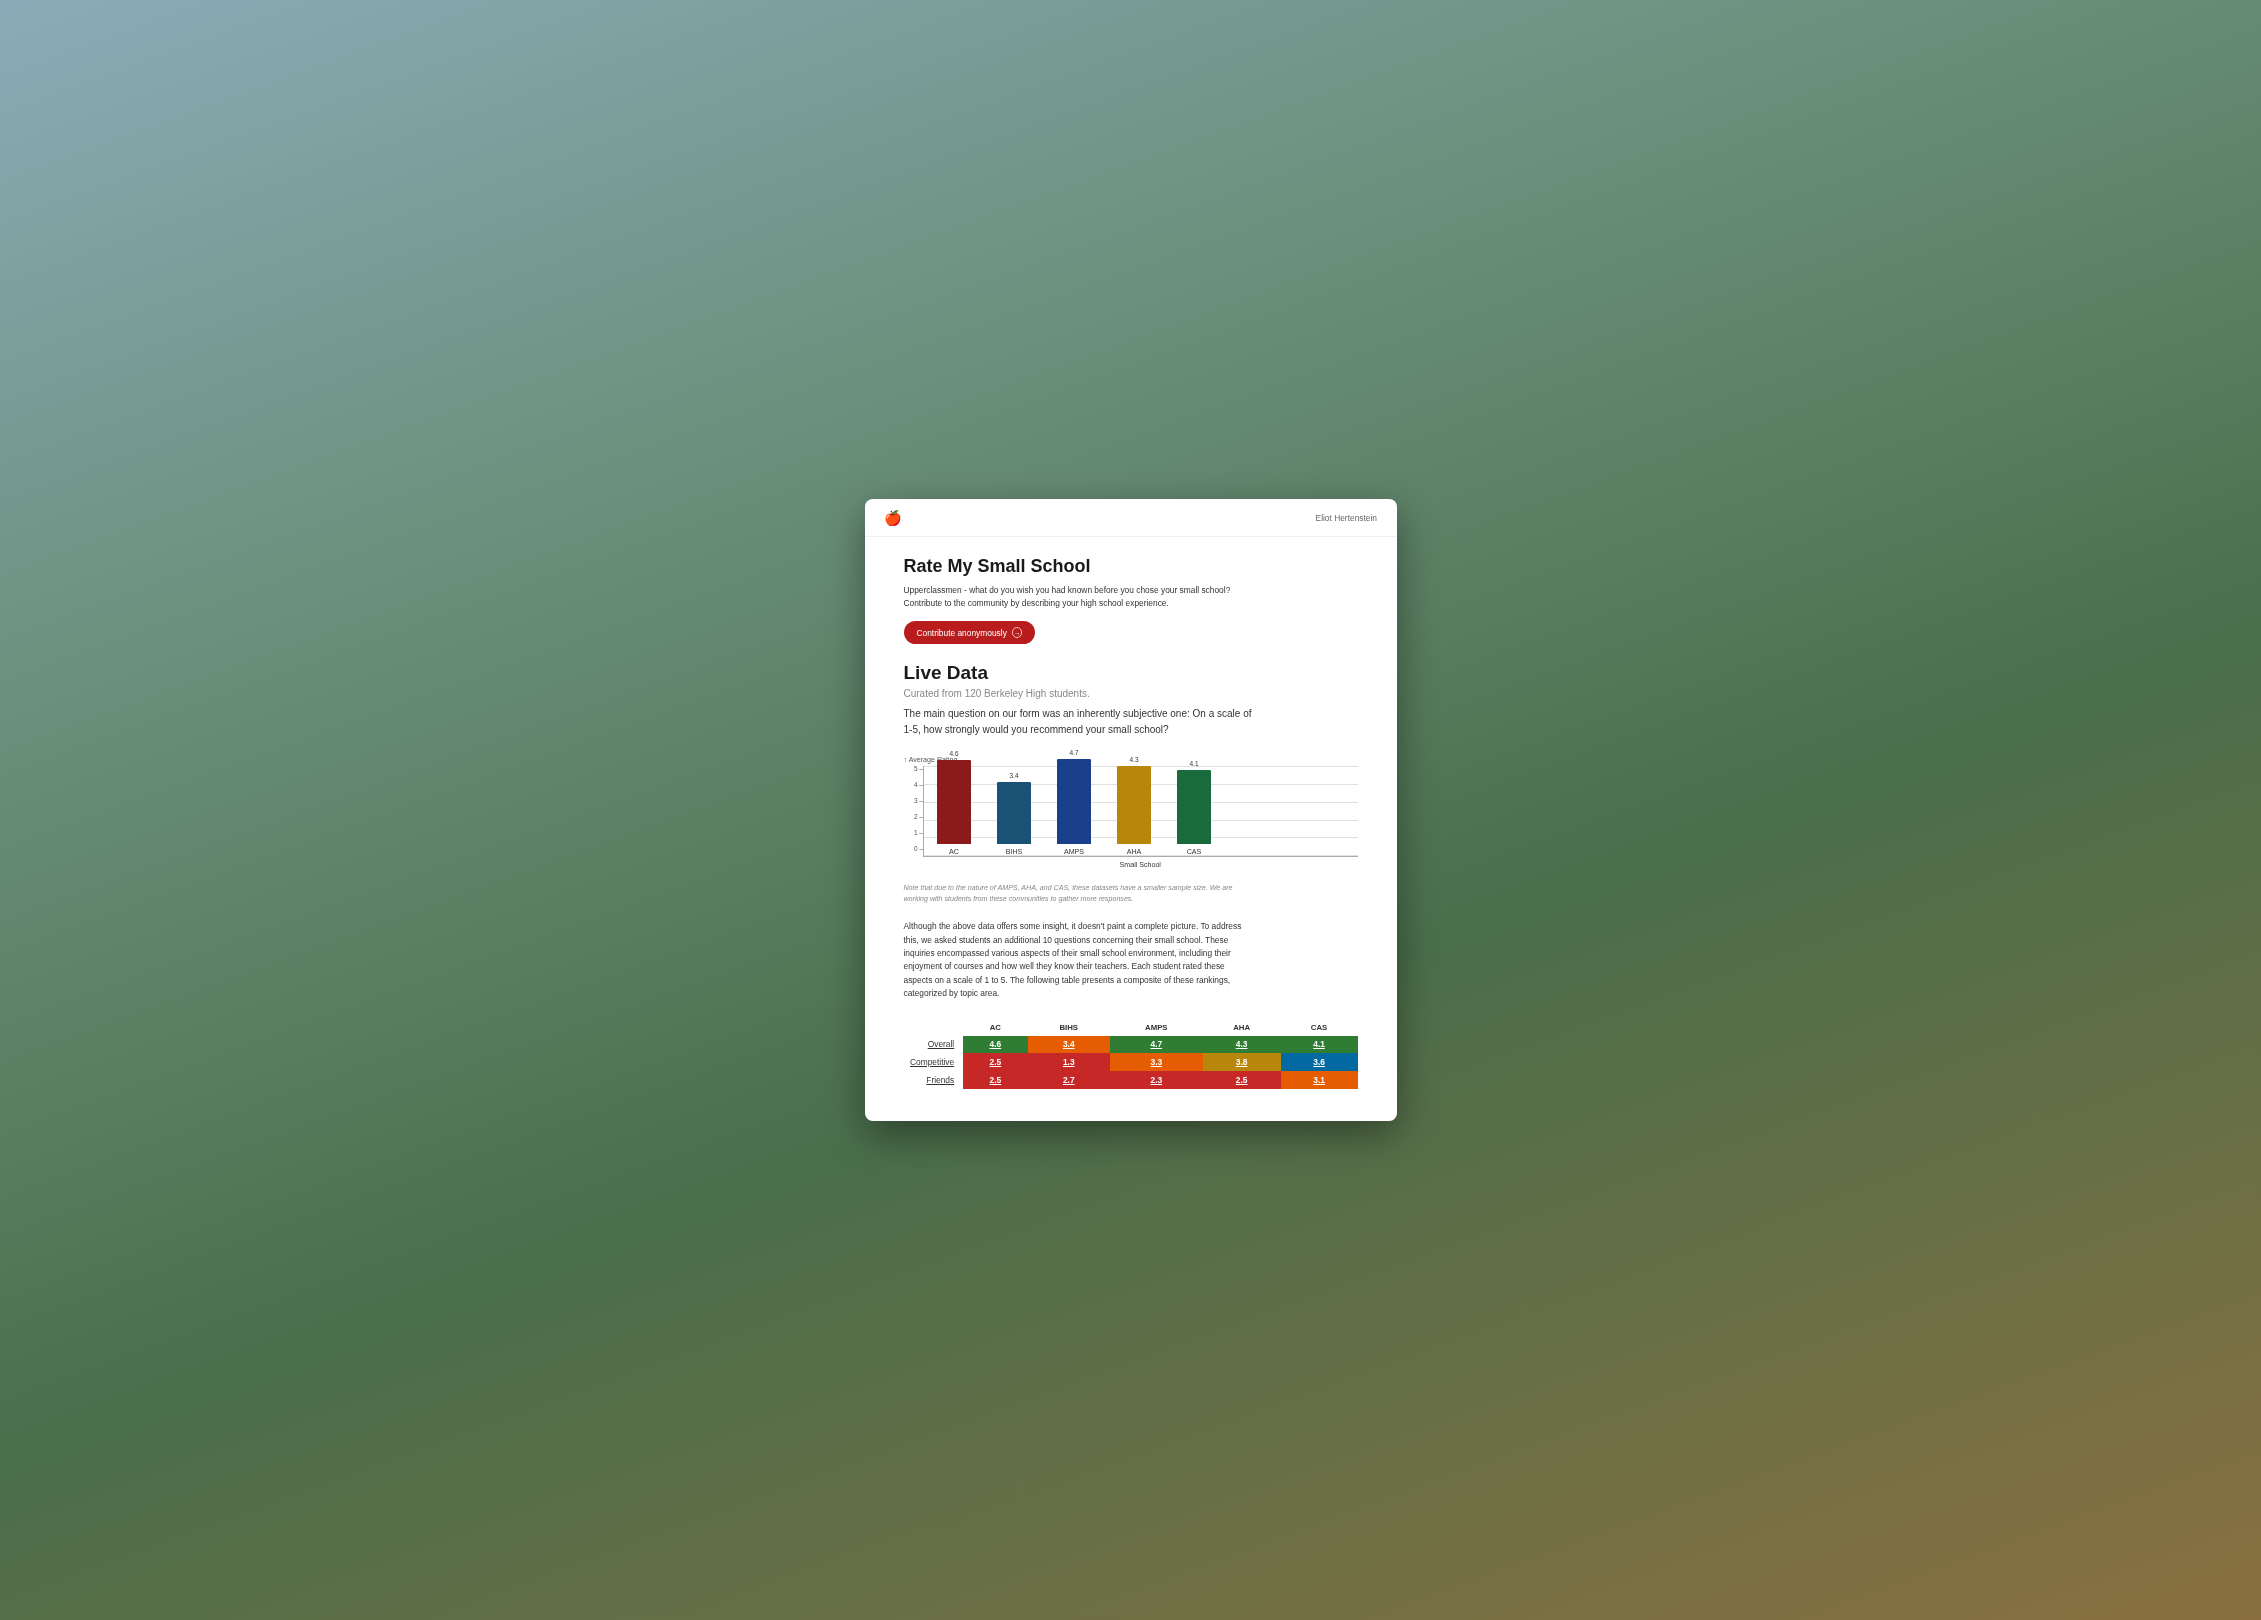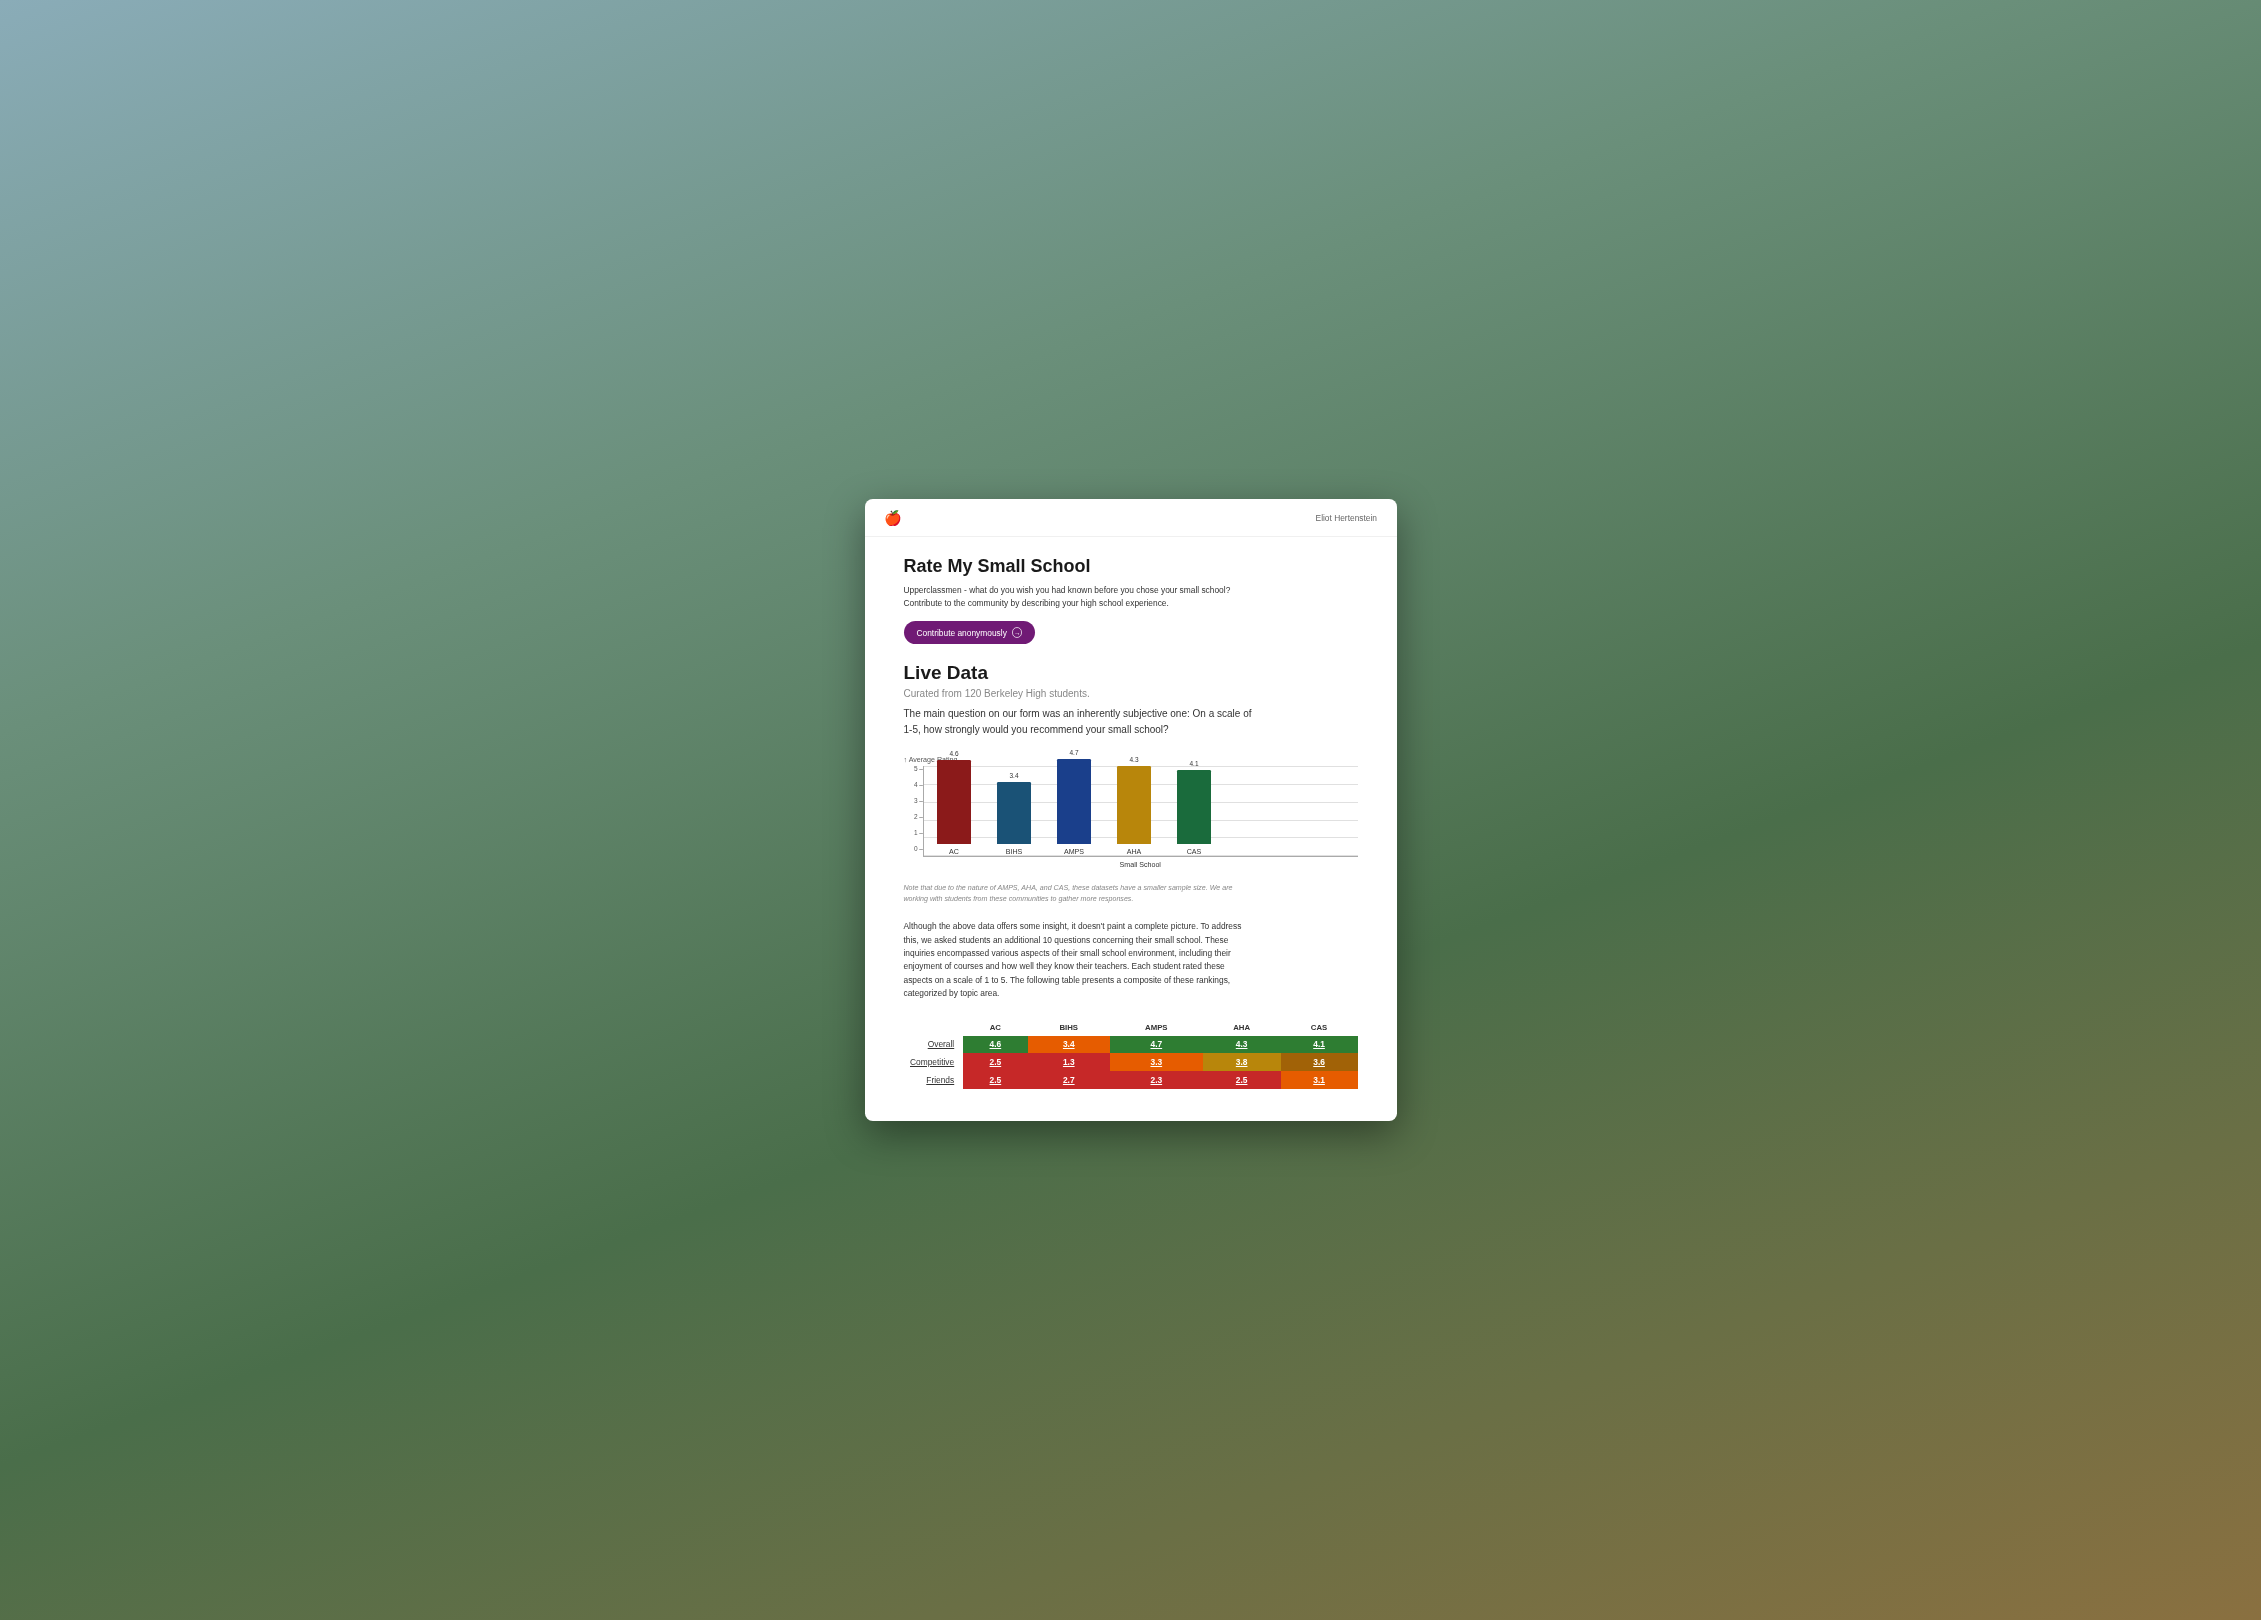--- a/index.html
+++ b/index.html
@@ -54,21 +54,21 @@
 
     .subtitle {
       font-size: 8.4px;
       color: #333;
       line-height: 1.5;
       margin-bottom: 11.7px;
       max-width: 337px;
     }
 
     .contribute-btn {
-      background: #701a75;
+      background: #b91c1c;
       color: #fff;
       border: none;
       border-radius: 13px;
       padding: 6.5px 13px;
       font-size: 8.4px;
       font-weight: 500;
       cursor: pointer;
       display: inline-flex;
       align-items: center;
       gap: 5.2px;
@@ -361,21 +361,21 @@
             <td style="background-color: rgb(46, 125, 50);">4.7</td>
             <td style="background-color: rgb(46, 125, 50);">4.3</td>
             <td style="background-color: rgb(46, 125, 50);">4.1</td>
           </tr>
           <tr>
             <td class="row-label">Competitive</td>
             <td style="background-color: rgb(198, 40, 40);">2.5</td>
             <td style="background-color: rgb(198, 40, 40);">1.3</td>
             <td style="background-color: rgb(230, 92, 0);">3.3</td>
             <td style="background-color: rgb(184, 134, 11);">3.8</td>
-            <td style="background-color: #a16207;">3.6</td>
+            <td style="background-color: #0369a1;">3.6</td>
           </tr>
           <tr>
             <td class="row-label">Friends</td>
             <td style="background-color: rgb(198, 40, 40);">2.5</td>
             <td style="background-color: rgb(198, 40, 40);">2.7</td>
             <td style="background-color: rgb(198, 40, 40);">2.3</td>
             <td style="background-color: rgb(198, 40, 40);">2.5</td>
             <td style="background-color: rgb(230, 92, 0);">3.1</td>
           </tr>
         </tbody>

